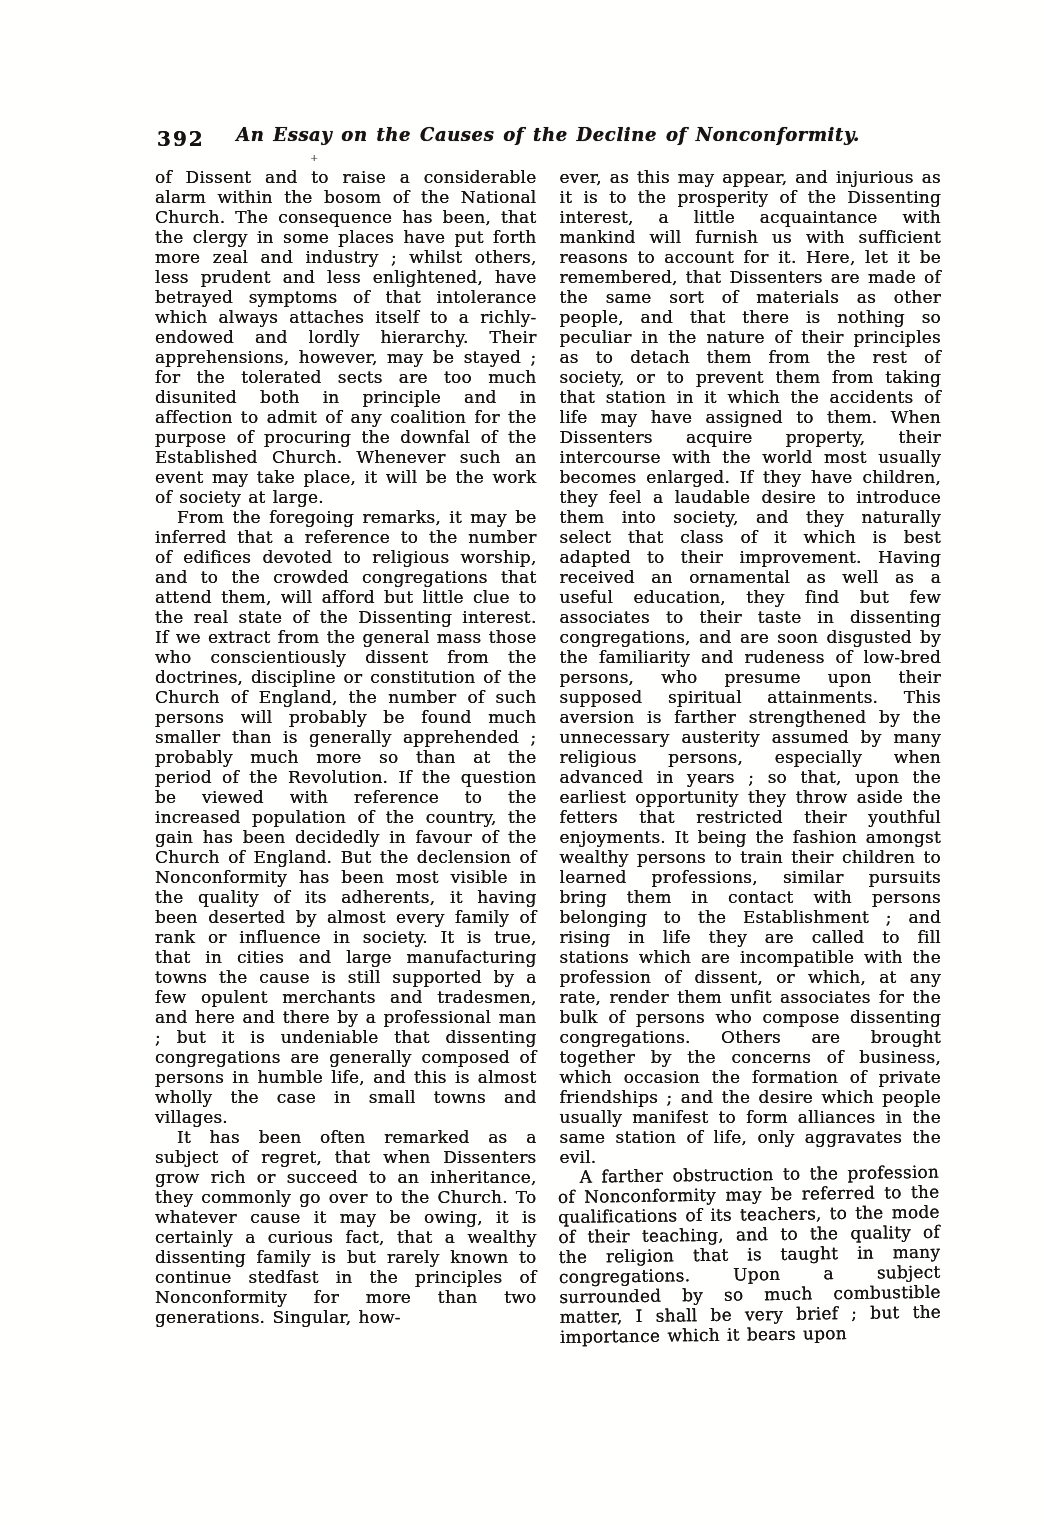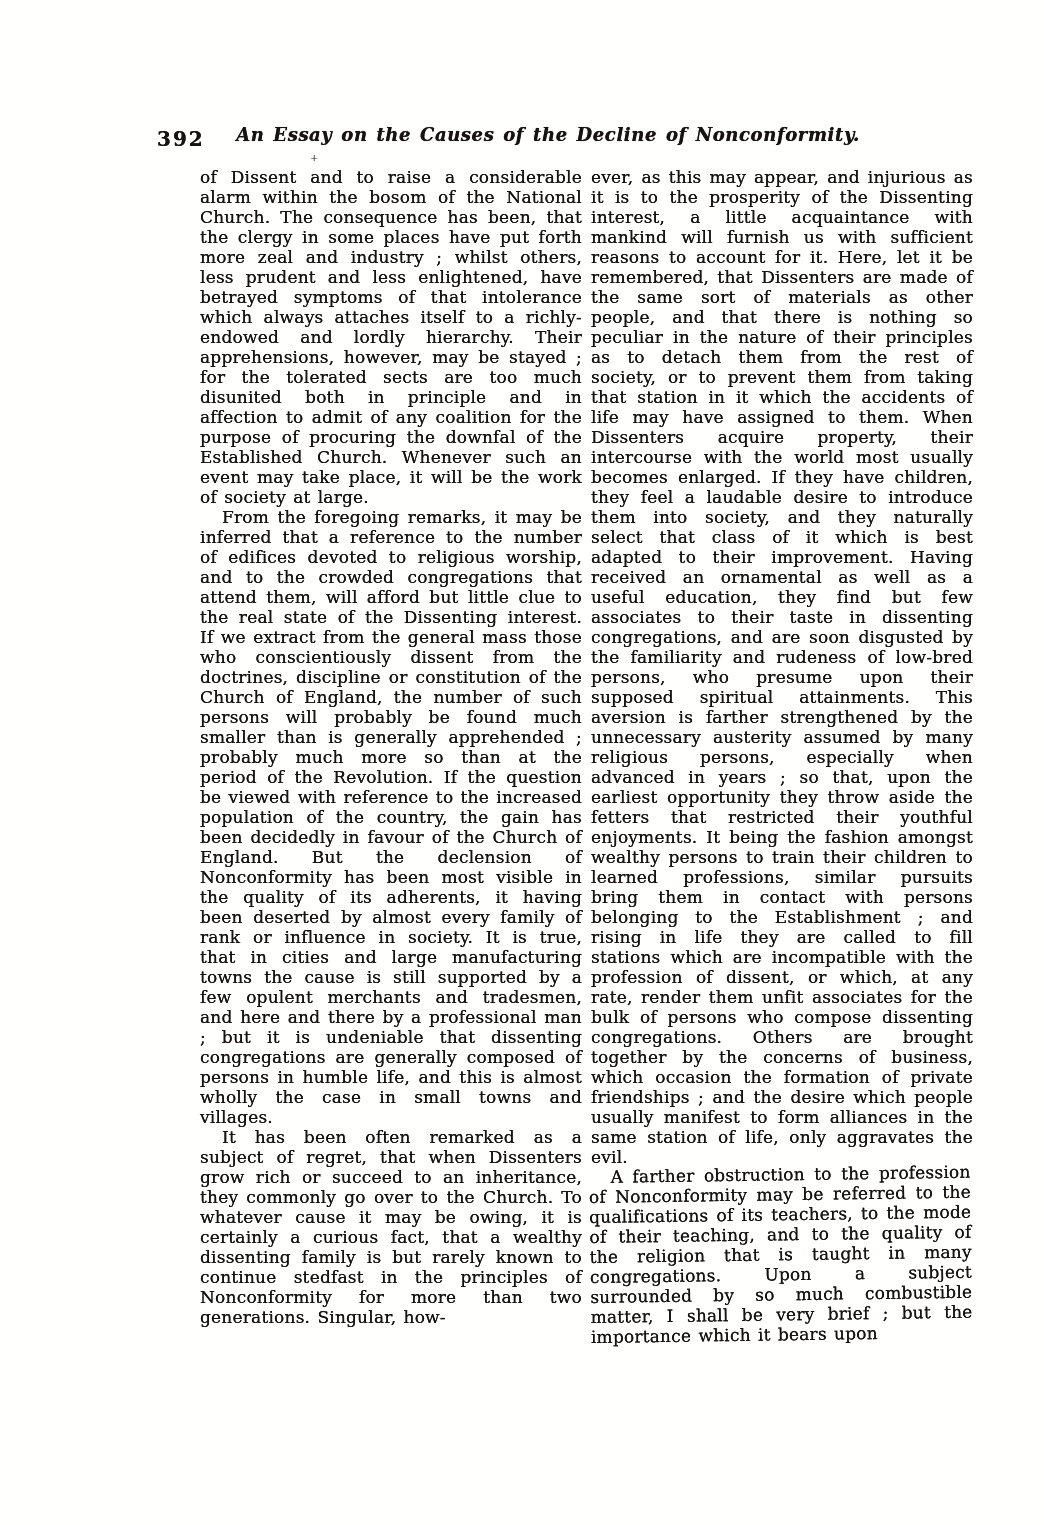--- a/index.html
+++ b/index.html
@@ -49,22 +49,21 @@
     top: 152px;
     font-size: 10px;
     color: #2a241f;
   }
   .columns {
     position: absolute;
     top: 167px;
     left: 155px;
     width: 786px;
     display: flex;
-    gap: 9px;
-    margin-left: 45px;
+    gap: 23px;
   }
   .column {
     width: 382px;
     text-align: justify;
     font-size: 17px;
     line-height: 20px;
     letter-spacing: 0.2px;
     word-spacing: 1.6px;
     text-shadow: 0 0 0.55px currentColor; 
   }

